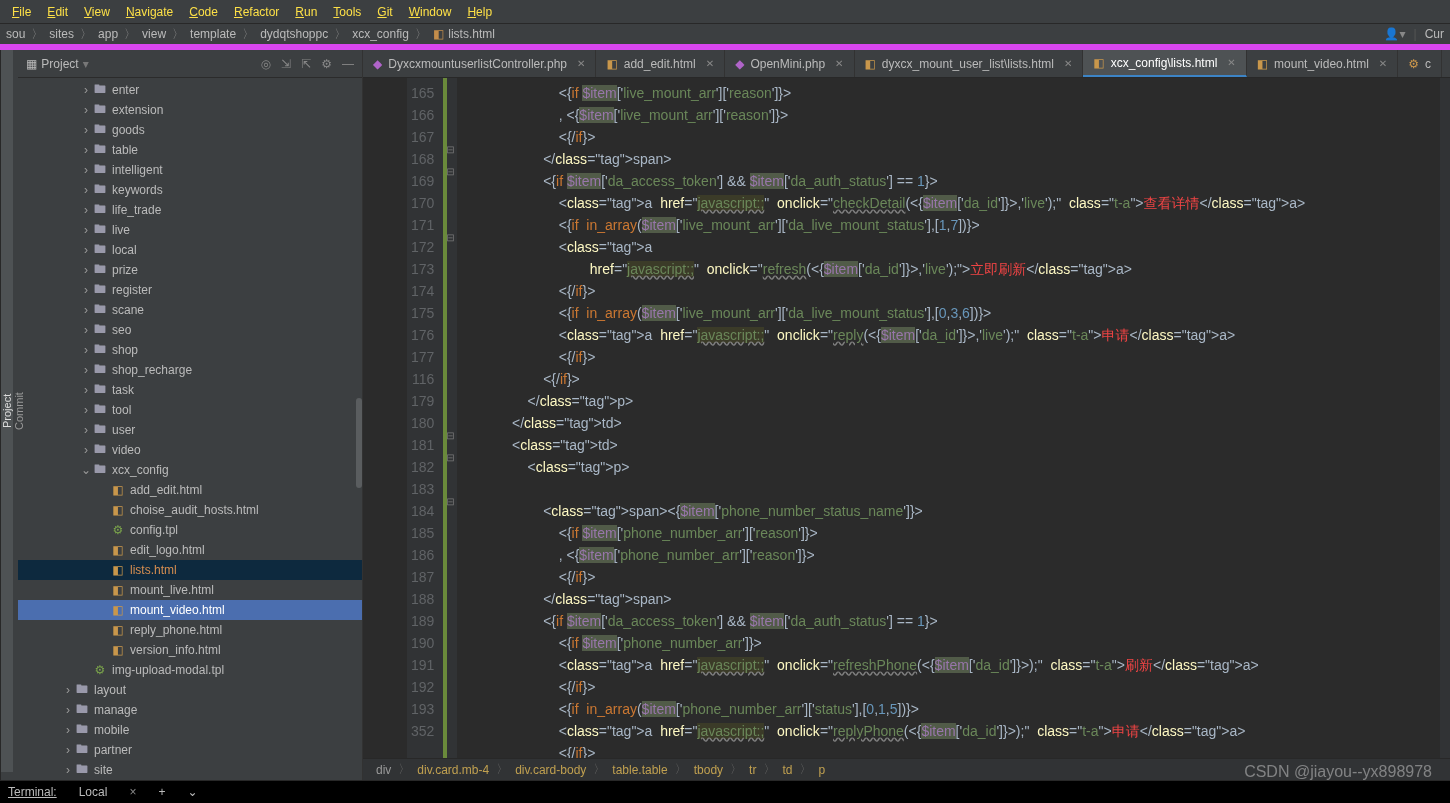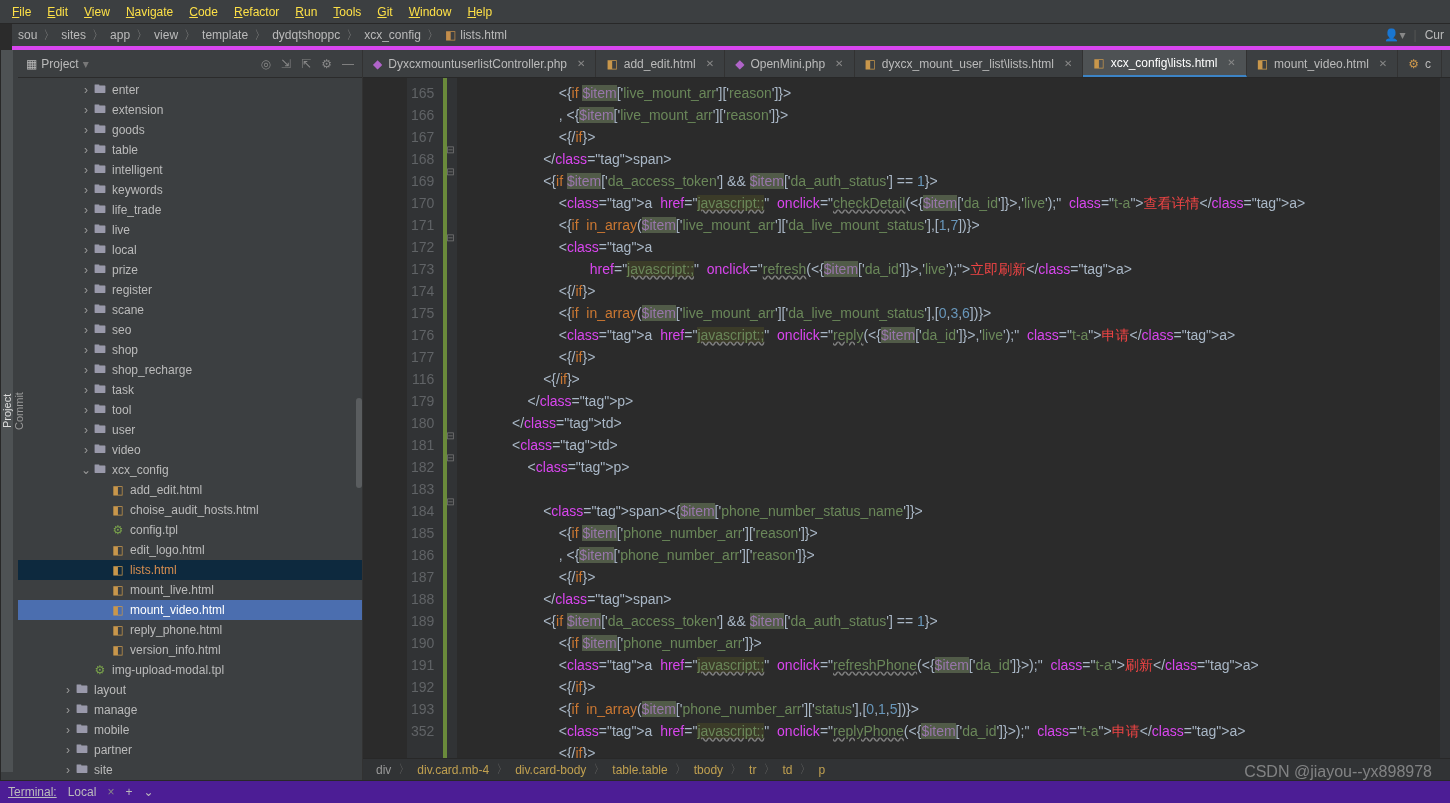--- a/index.html
+++ b/index.html
@@ -1,20 +1,20 @@
 <!DOCTYPE html>
 <html><head>
 <meta charset="utf-8">
 <style>
 * { margin:0; padding:0; box-sizing:border-box; font-family:"Segoe UI",Arial,sans-serif; }
 body { background:#2b2b2b; color:#a9b7c6; font-size:12px; width:1450px; height:803px; overflow:hidden; position:relative; }
 .menubar { background:#3c3f41; height:24px; display:flex; align-items:center; padding:0 4px; border-bottom:1px solid #282828; }
 .menubar span { padding:0 8px; color:#fde047; cursor:pointer; }
 .menubar span::first-letter { text-decoration:underline; }
-.pathbar { background:#3c3f41; height:26px; display:flex; align-items:center; padding:0 6px; border-bottom:4px solid #d946ef; font-size:12px; color:#bbb; justify-content:space-between;margin-left:12px;}
+.pathbar { background:#3c3f41; height:26px; display:flex; align-items:center; padding:0 6px; border-bottom:6px solid #d946ef; font-size:12px; color:#bbb; justify-content:space-between;}
 .pathbar .crumbs { display:flex; align-items:center; gap:4px; }
 .pathbar .crumb { display:flex; align-items:center; gap:4px; }
 .pathbar .sep { color:#888; margin:0 2px;}
 .pathbar .file-icon{ color:#c38d4b; }
 .pathbar .right { display:flex; align-items:center; gap:8px; }
 .pathbar .right .usr{ color:#888; }
 .pathbar .right .sep2{ color:#555; }
 .main { display:flex; height:calc(100% - 24px - 26px - 23px); }
 .leftstrip { width:18px; background:#3c3f41; border-right:1px solid #282828; writing-mode:vertical-rl; transform:rotate(180deg); text-align:center; color:#999; font-size:11px; padding-top:8px;}
 .leftstrip .tab{ padding:8px 0; }
@@ -42,27 +42,27 @@
 .ico-html{ color:#c9974b;}
 .code { flex:1; display:flex; font-family:"Consolas","Courier New",monospace; font-size:14px; overflow:hidden; position:relative;}
 .gutter { background:#313335; color:#606366; text-align:right; padding:4px 8px 4px 4px; user-select:none; border-right:1px solid #313335;margin-left:44px;}
 .gutter div{ height:22px; line-height:22px;}
 .marks { width:14px; background:#313335; position:relative;}
 .marks .green{ position:absolute; left:0; top:0; bottom:0; width:4px; background:#6a8a3b;}
 .marks .fold{ position:absolute; left:3px; color:#777; font-size:10px;}
 .src { flex:1; padding:4px 0; overflow:auto; white-space:pre; line-height:22px;}
 .src .ln{ height:22px; padding-left:8px;}
 
-.kw{ color:#cc7832;} .str{ color:#6a8759;} .attr{ color:#d946ef;} .cn{ color:#6897bb;} .var{ color:#9876aa;} .txt{ color:#ef4444;} .js{ color:#6a8759; background:#3b3b28;} .hi{ background:#515b48;} .und{ text-decoration:underline wavy #808080;}
+.kw{ color:#cc7832;} .str{ color:#6a8759;} .attr{ color:#fef9c3;} .cn{ color:#6897bb;} .var{ color:#9876aa;} .txt{ color:#ef4444;} .js{ color:#6a8759; background:#3b3b28;} .hi{ background:#515b48;} .und{ text-decoration:underline wavy #808080;}
 .breadcode { height:22px; background:#313335; color:#999; display:flex; align-items:center; padding:0 10px; font-size:12px; border-top:1px solid #282828;}
 .breadcode .bc{ padding:0 3px;}
 .breadcode .sep{ color:#666; padding:0 4px;}
 .breadcode .ylw{ color:#c0a050;}
 .rightstrip{ width:10px; background:#313335;}
-.statusbar{ height:23px; background:#4c1d95; border-top:1px solid #282828; display:flex; align-items:center; padding:0 8px; color:#bbb; gap:11px;}
+.statusbar{ height:23px; background:#000000; border-top:1px solid #282828; display:flex; align-items:center; padding:0 8px; color:#bbb; gap:22px;}
 .statusbar .tl{ text-decoration:underline;}
 .watermark{ position:absolute; right:18px; bottom:22px; color:#d0d0d0; font-size:16px; opacity:.5; font-family:Arial;}
 </style>
 </head>
 <body>
 
 <div class="menubar" id="menubar">
     <span>File</span>
     <span>Edit</span>
     <span>View</span>

